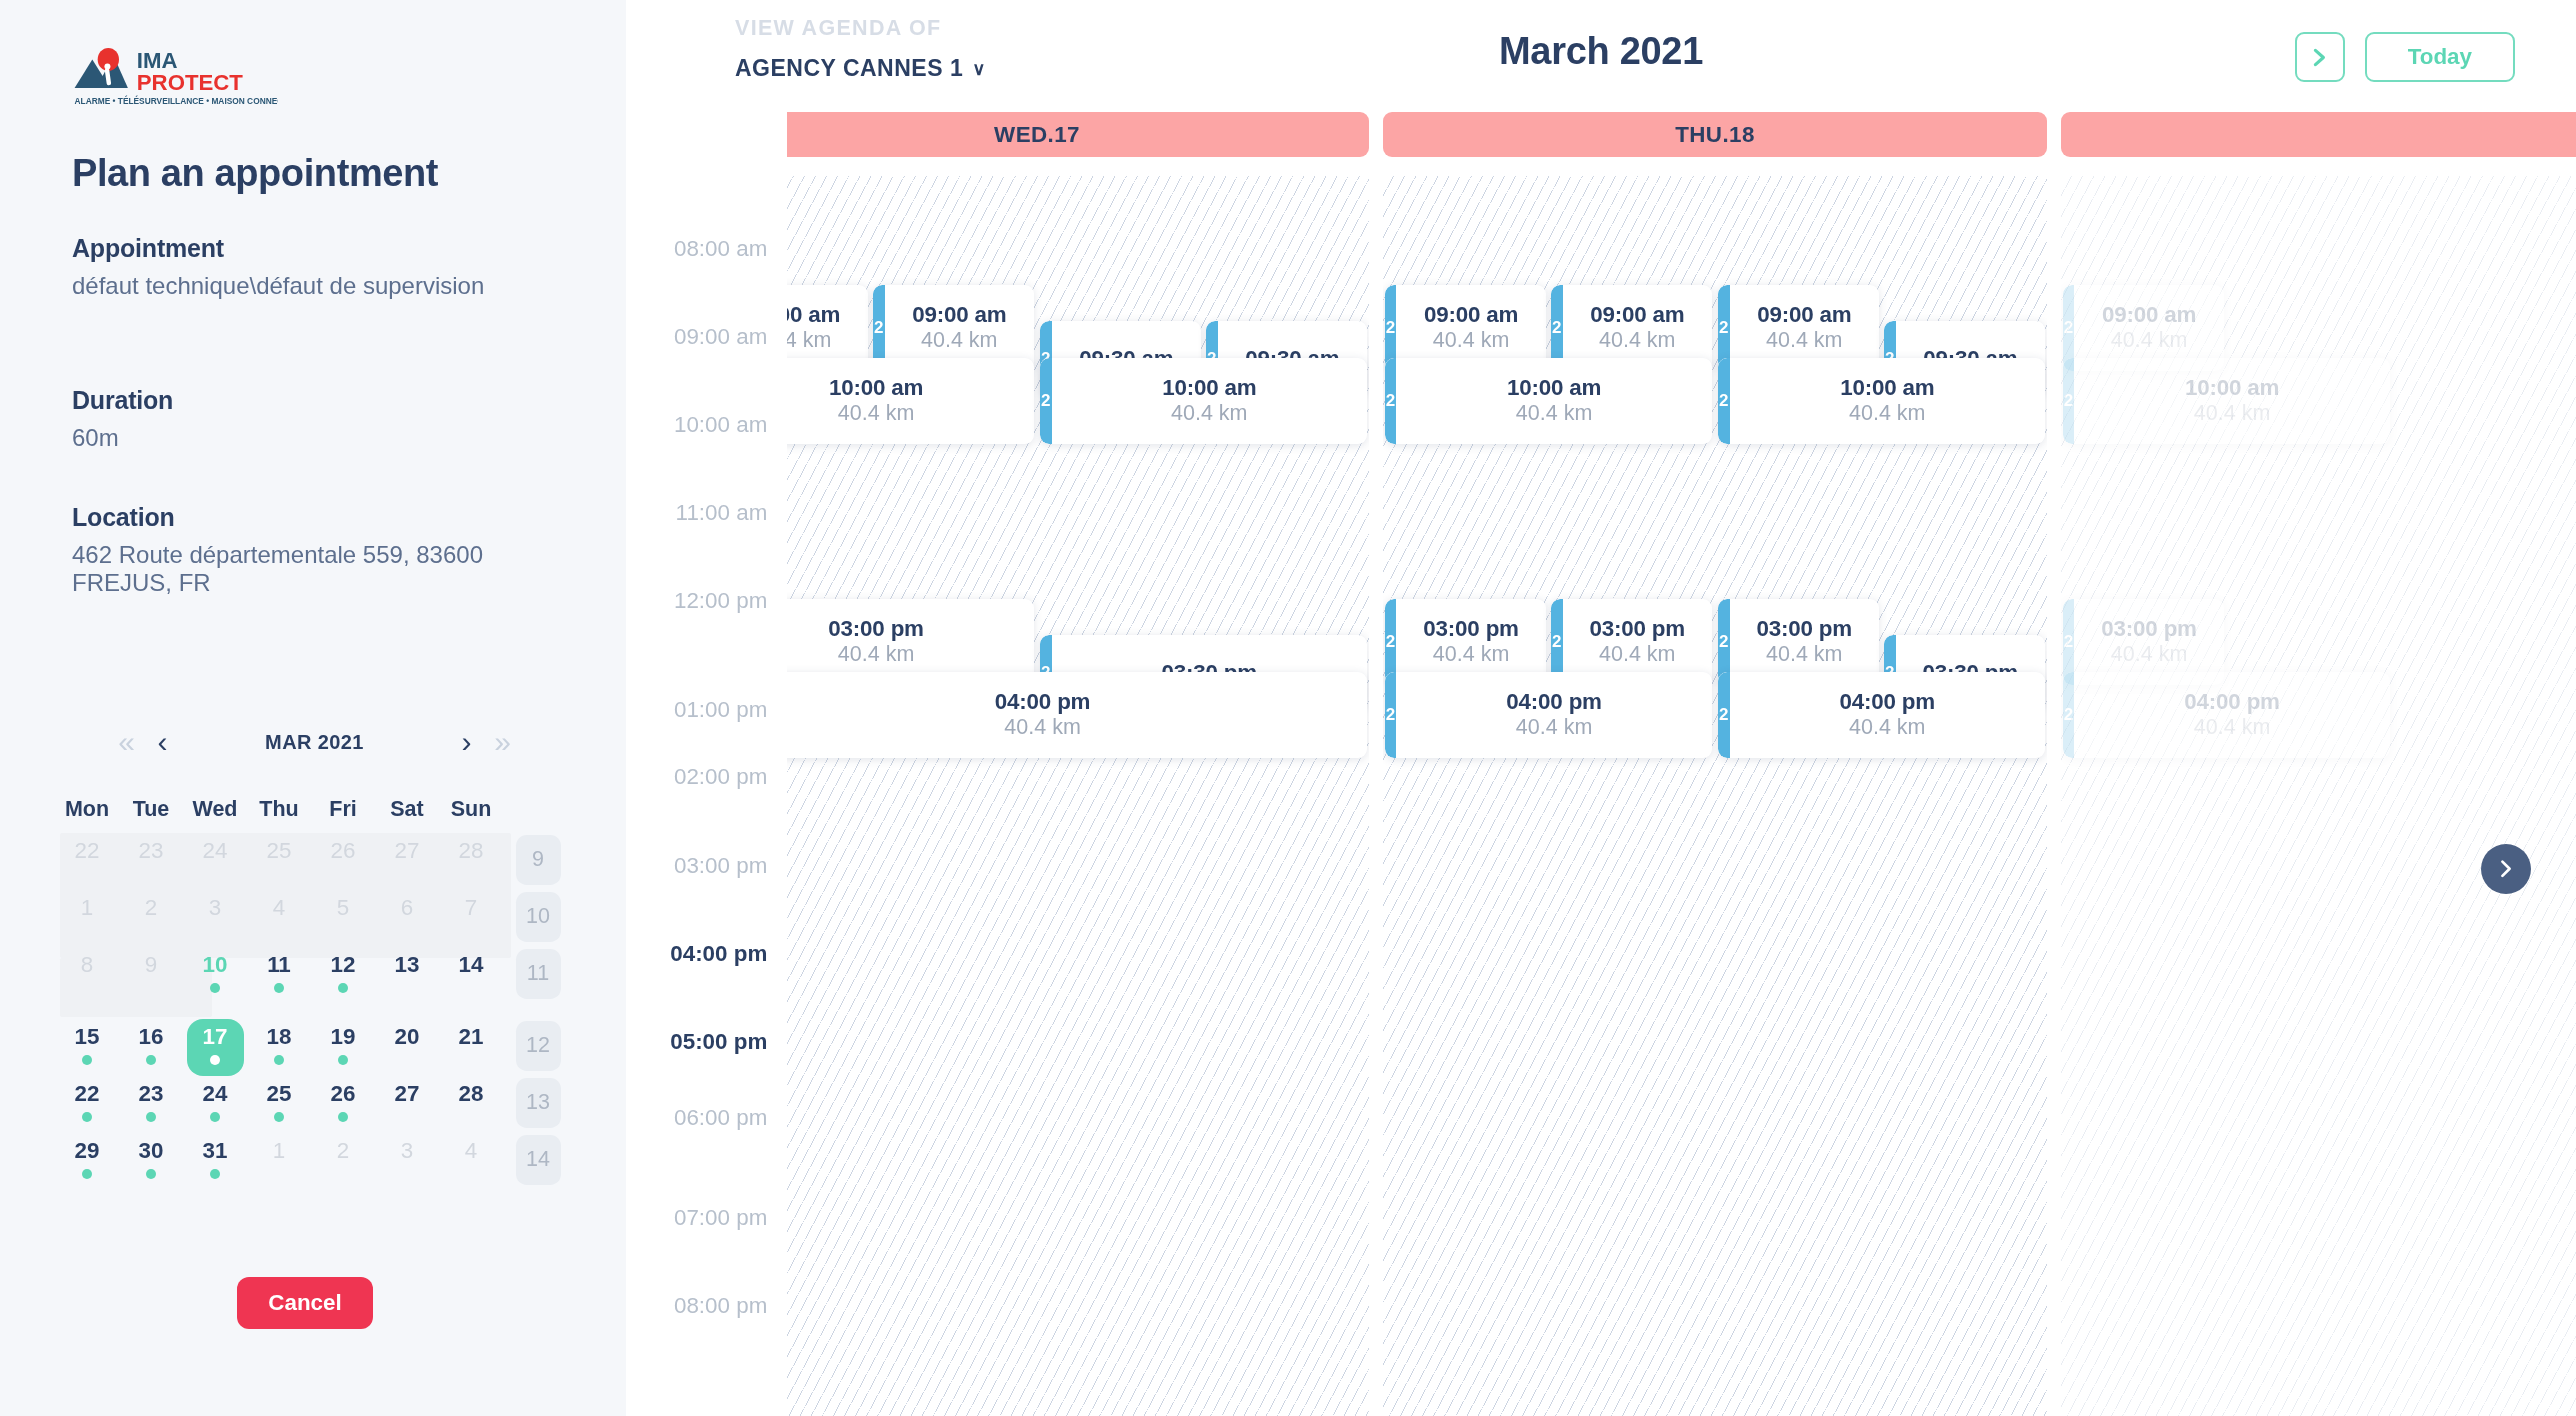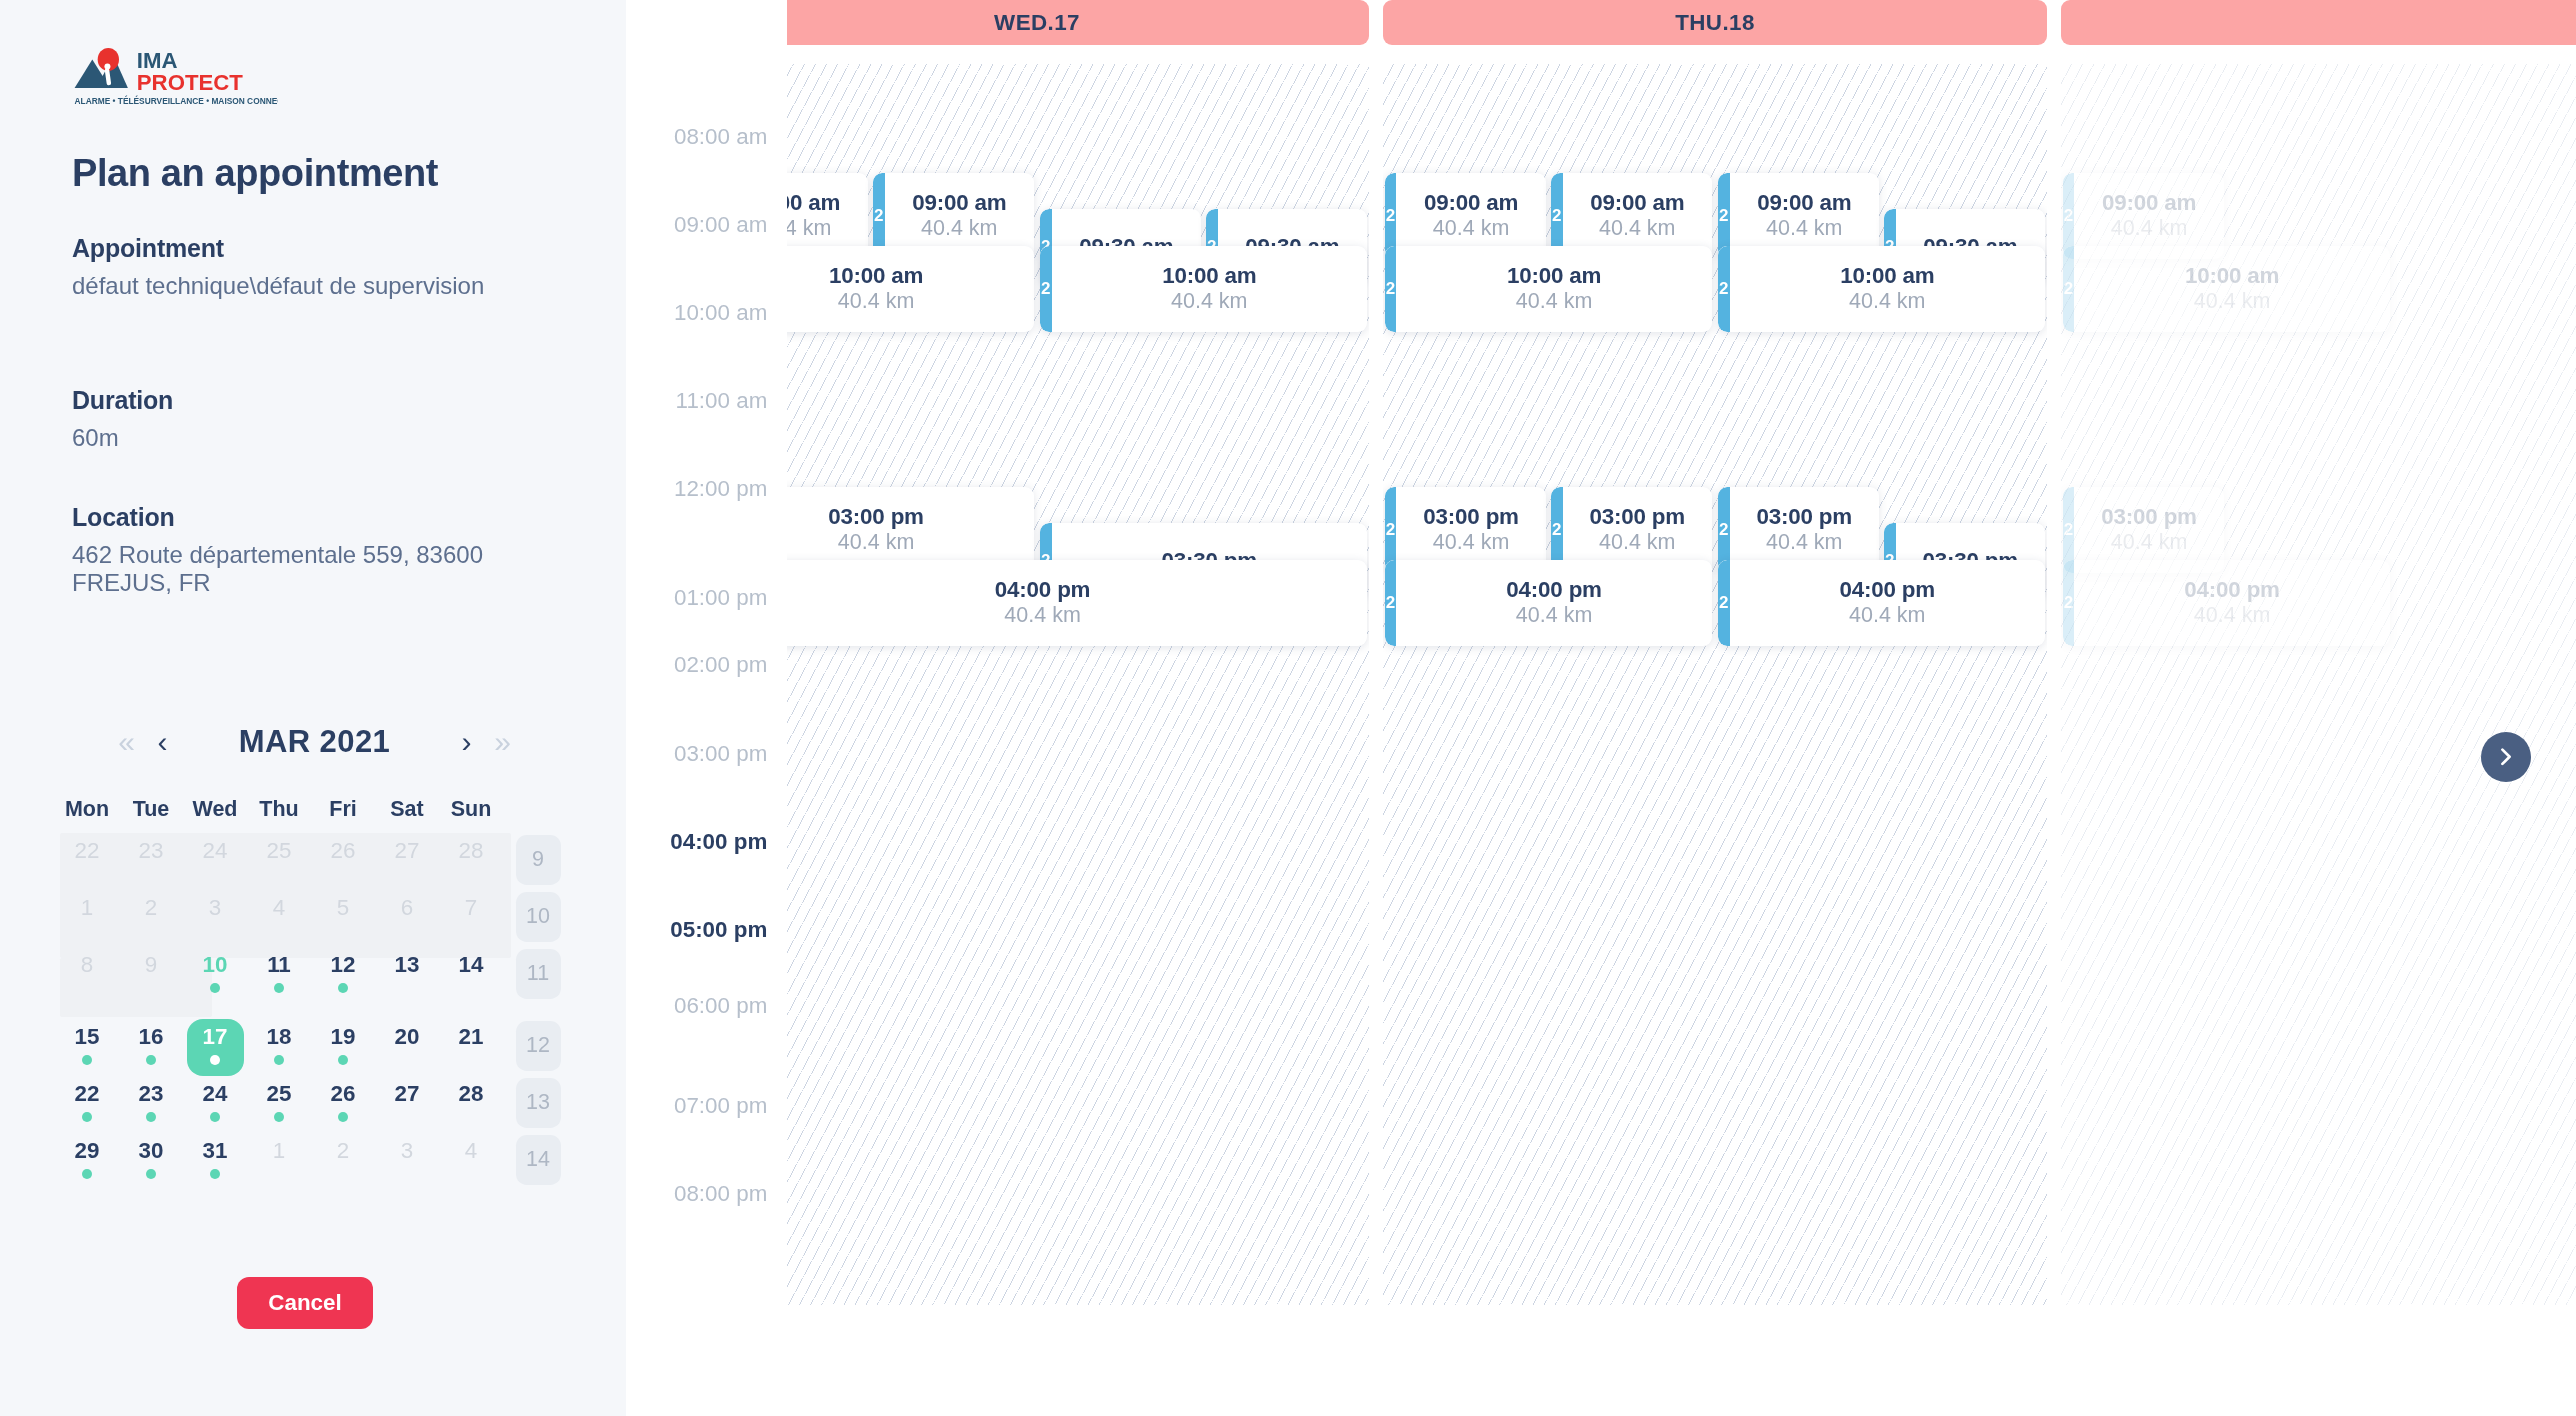--- a/index.html
+++ b/index.html
@@ -46,21 +46,21 @@
   #cal-nav {
     display: flex; align-items: center; justify-content: center;
     height: 52px; position: relative;
   }
   #cal-nav .navbtn {
     color: #2b3f63; font-size: 30px; line-height: 1;
     cursor: pointer; user-select: none; width: 36px; text-align: center;
   }
   #cal-nav .navbtn.dim { color: #c9d2de; }
   #cal-title {
-    font-size: 31px; font-weight: bold; color: #2b3f63;
+    font-size: 20px; font-weight: bold; color: #2b3f63;
     letter-spacing: 0.4px; width: 268px; text-align: center;
   }
 
   #cal-grid { margin-top: 29px; position: relative; }
   .cal-row { display: flex; align-items: flex-start; }
   .cal-dowhead { height: 36px; }
   .cal-cell {
     width: 64px; height: 57px; position: relative;
     display: flex; flex-direction: column; align-items: center;
     justify-content: flex-start; padding-top: 5.4px;
@@ -427,20 +427,36 @@
             </div>
           </div>
         </div>
     </div>
 
     <button id="cancel-btn">Cancel</button>
   </aside>
 
   <section id="main">
 
+    <div id="topbar">
+      <div id="agenda-label">VIEW AGENDA OF</div>
+      <div id="agenda-select">
+        <span>AGENCY CANNES 1</span>
+        <span class="chev">∨</span>
+      </div>
+      <div id="month-title">March 2021</div>
+      <div id="topbar-actions">
+        <button id="next-week-btn">
+          <svg width="19.7" height="23" viewBox="0 0 22 26">
+            <polyline points="6,5 15,13 6,21" fill="none" stroke="#5cd6b4" stroke-width="3.6" stroke-linecap="round" stroke-linejoin="round"></polyline>
+          </svg>
+        </button>
+        <button id="today-btn">Today</button>
+      </div>
+    </div>
 
     <div id="cal-wrap">
       <div id="timecol">
           <div class="tlabel" style="top: 137px;">08:00 am</div>
           <div class="tlabel" style="top: 225px;">09:00 am</div>
           <div class="tlabel" style="top: 313px;">10:00 am</div>
           <div class="tlabel" style="top: 401px;">11:00 am</div>
           <div class="tlabel" style="top: 489px;">12:00 pm</div>
           <div class="tlabel" style="top: 592px; margin-top: 6px;">01:00 pm</div>
           <div class="tlabel" style="top: 665px;">02:00 pm</div>

